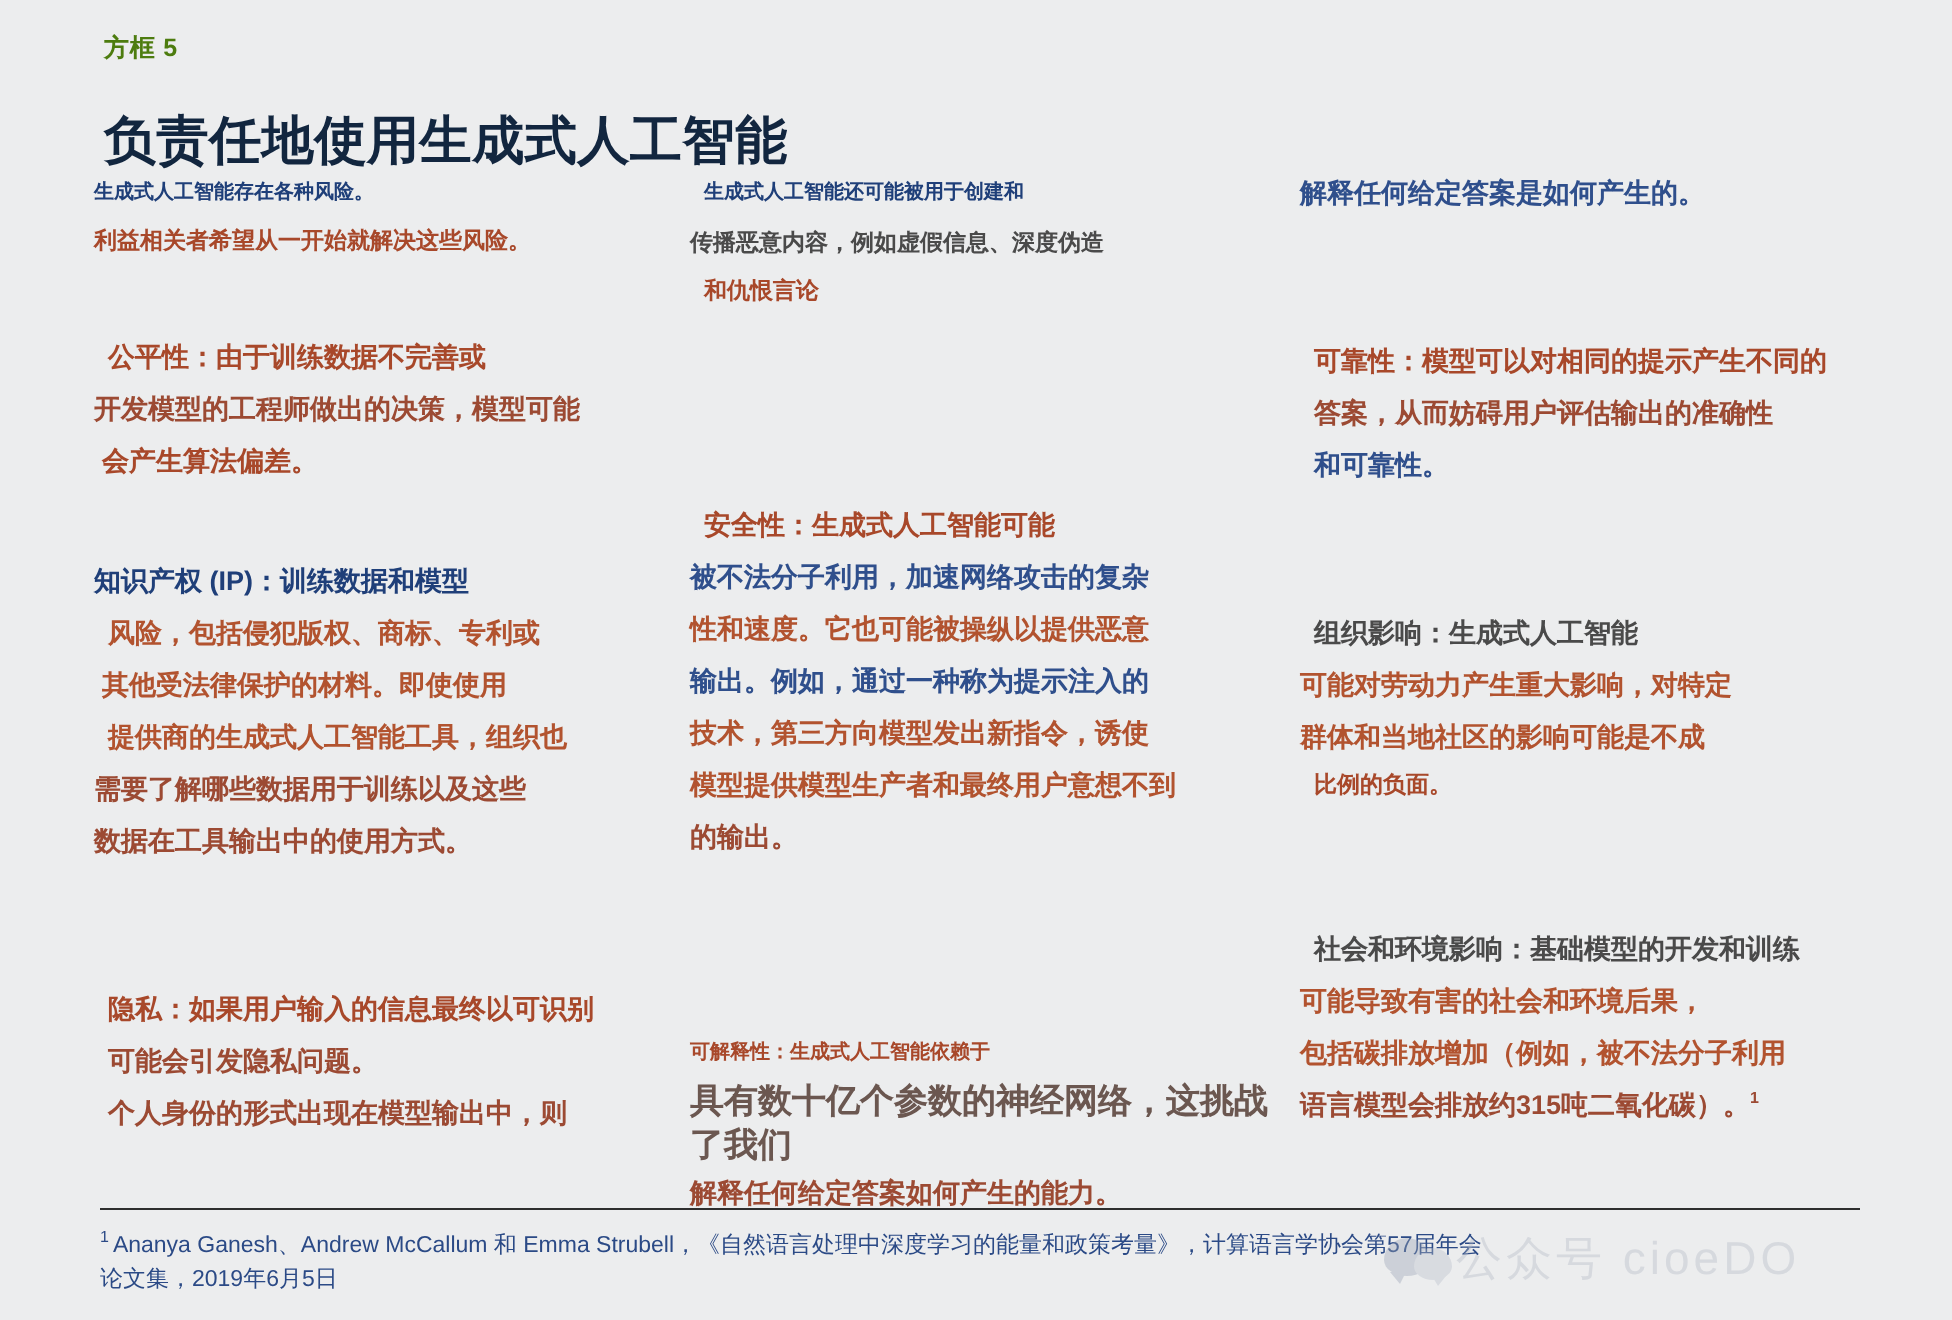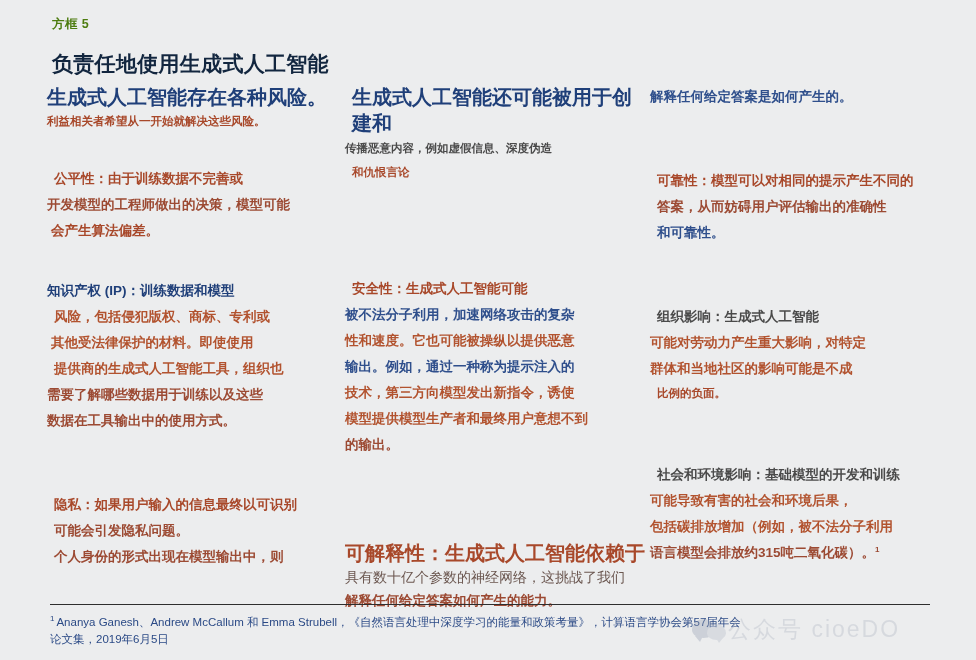--- a/index.html
+++ b/index.html
@@ -28,21 +28,21 @@
     top: 16px;
     font-size: 12.5px;
     font-weight: bold;
     color: #4d7c0f;
     letter-spacing: 0.4px;
   }
   .page-title {
     position: absolute;
     left: 52px;
     top: 36px;
-    font-size: 21px;
+    font-size: 26px;
     font-weight: bold;
     color: #12263f;
     letter-spacing: 0.3px;
     font-family: Liberation Mono, monospace;
   }
 
   
   .col {
     position: absolute;
     top: 84px;
@@ -62,24 +62,24 @@
 
   
   .t-blue    { color: #1f3f79; }
   .t-blue2   { color: #2f4f8c; }
   .t-brown   { color: #a8482a; }
   .t-brown2  { color: #9c4a33; }
   .t-rust    { color: #b2532f; }
   .t-gray    { color: #4a4a4a; }
   .t-graybr  { color: #6b5750; }
 
-  .sz-head   { font-size: 20px; font-weight: bold; }
+  .sz-head   { font-size: 10px; font-weight: bold; }
   .sz-body   { font-size: 13.5px; font-weight: bold; }
   .sz-small  { font-size: 11.5px; font-weight: bold; }
-  .sz-tiny   { font-size: 14px; font-weight: normal; }
+  .sz-tiny   { font-size: 17px; font-weight: bold; }
 
   .lh-1 { line-height: 26px; }
   .lh-2 { line-height: 24px; }
   .lh-3 { line-height: 22px; }
 
   .gap-lg { height: 34px; }
   .gap-md { height: 24px; }
   .gap-sm { height: 14px; }
 
   .indent-1 { padding-left: 7px; }

